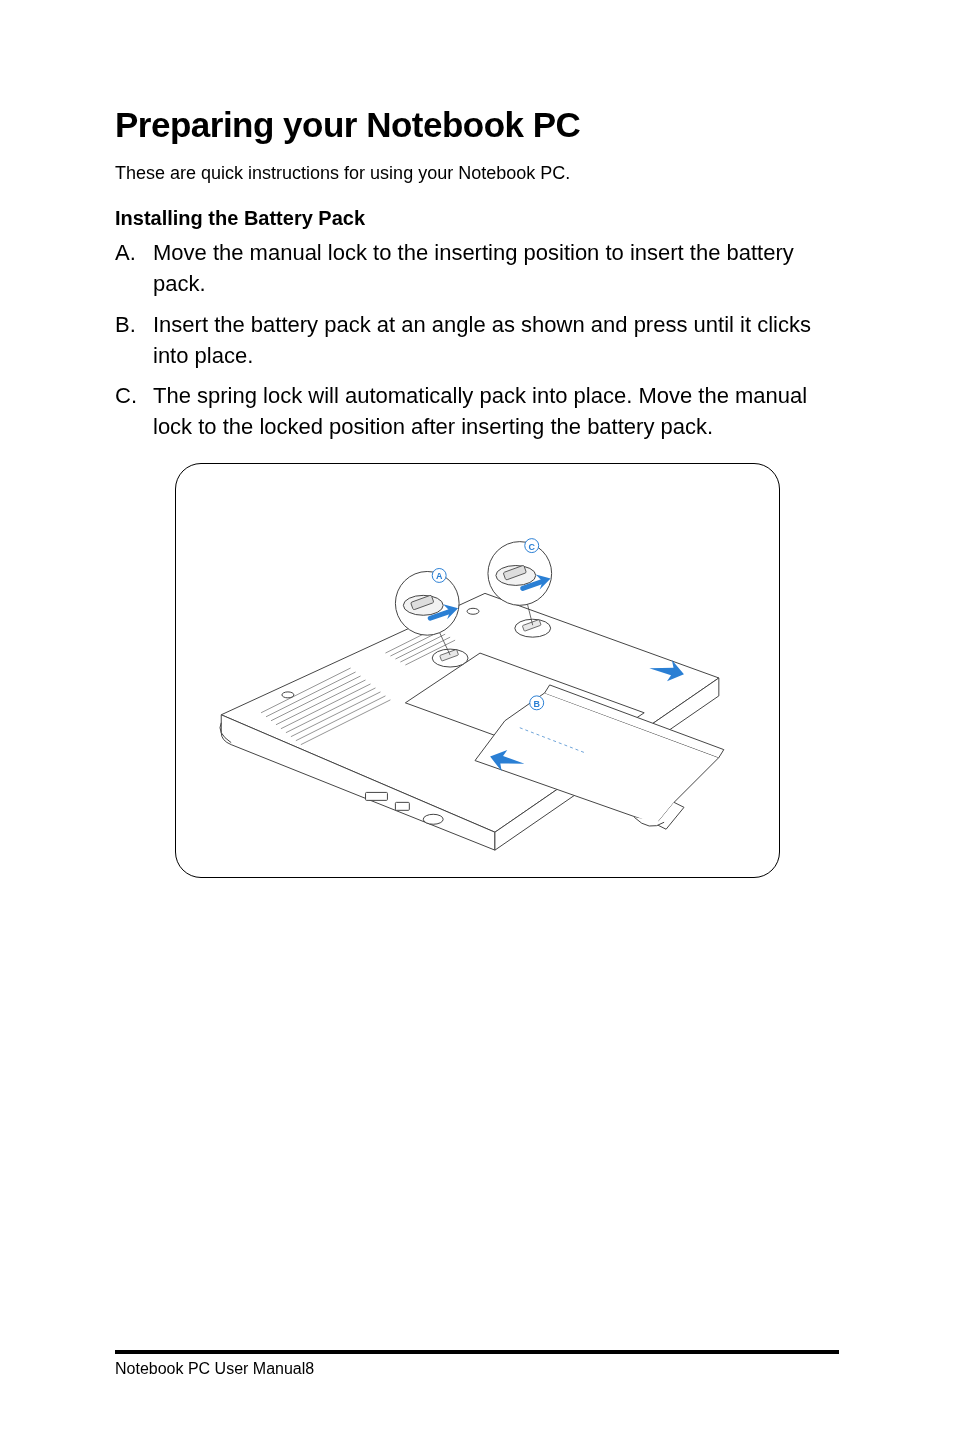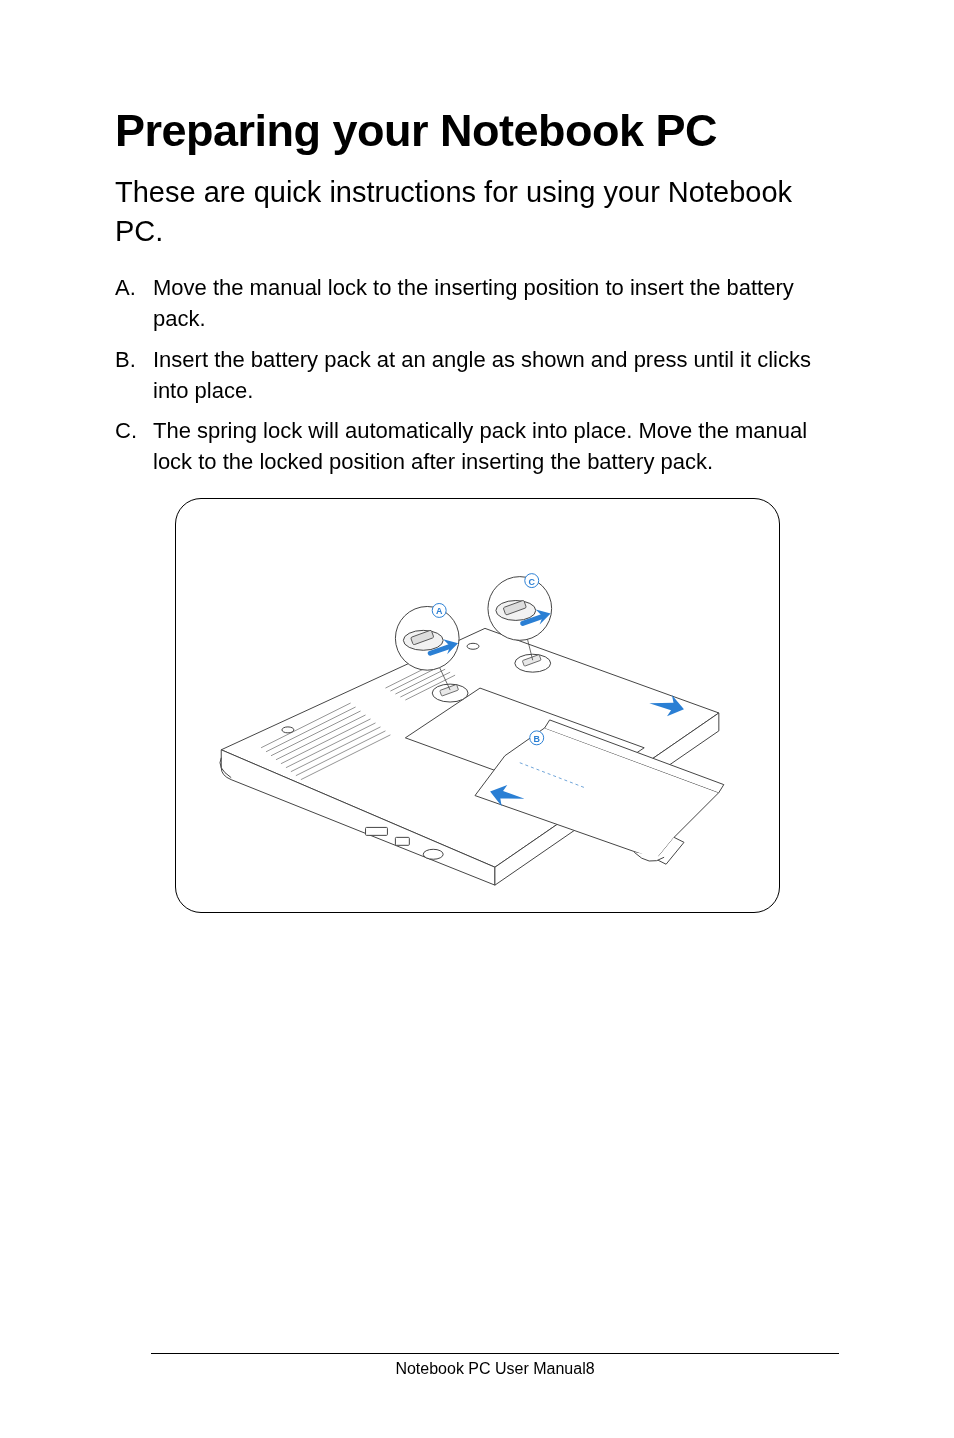--- a/index.html
+++ b/index.html
@@ -12,28 +12,28 @@
       background: #fff;
       width: 954px;
       height: 1438px;
       position: relative;
       color: #000;
     }
     .page {
       padding: 105px 115px 0 115px;
     }
     h1 {
-      font-size: 45px;
+      font-size: 35px;
       font-weight: 700;
       font-family: Verdana, Geneva, sans-serif;
       margin-bottom: 16px;
       letter-spacing: -0.5px;
     }
     .intro {
-      font-size: 29px;
+      font-size: 18px;
       margin-bottom: 22px;
       line-height: 1.35;
     }
     .subhead {
       font-size: 20px;
       font-weight: 700;
       margin-bottom: 8px;
     }
     .step-list {
       list-style: none;
@@ -63,34 +63,34 @@
     .diagram svg {
       width: 100%;
       height: 100%;
       display: block;
     }
     .footer {
       position: absolute;
       bottom: 60px;
       left: 115px;
       right: 115px;
-      border-top: 1px solid #000000;
+      border-top: 4px solid #000000;
       padding-top: 6px;
       display: flex;
-      justify-content: center;
+      justify-content: flex-start;
       font-size: 16px;
-      margin-left: 36px;
     }
   </style>
 </head>
 <body>
 
 <div class="page">
   <h1>Preparing your Notebook PC</h1>
   <p class="intro">These are quick instructions for using your Notebook PC.</p>
+  <p class="subhead">Installing the Battery Pack</p>
 
   <ul class="step-list">
     <li class="step">
       <span class="letter">A.</span>
       <span class="text">Move the manual lock to the inserting position to insert the battery pack.</span>
     </li>
     <li class="step">
       <span class="letter">B.</span>
       <span class="text">Insert the battery pack at an angle as shown and press until it clicks into place.</span>
     </li>

